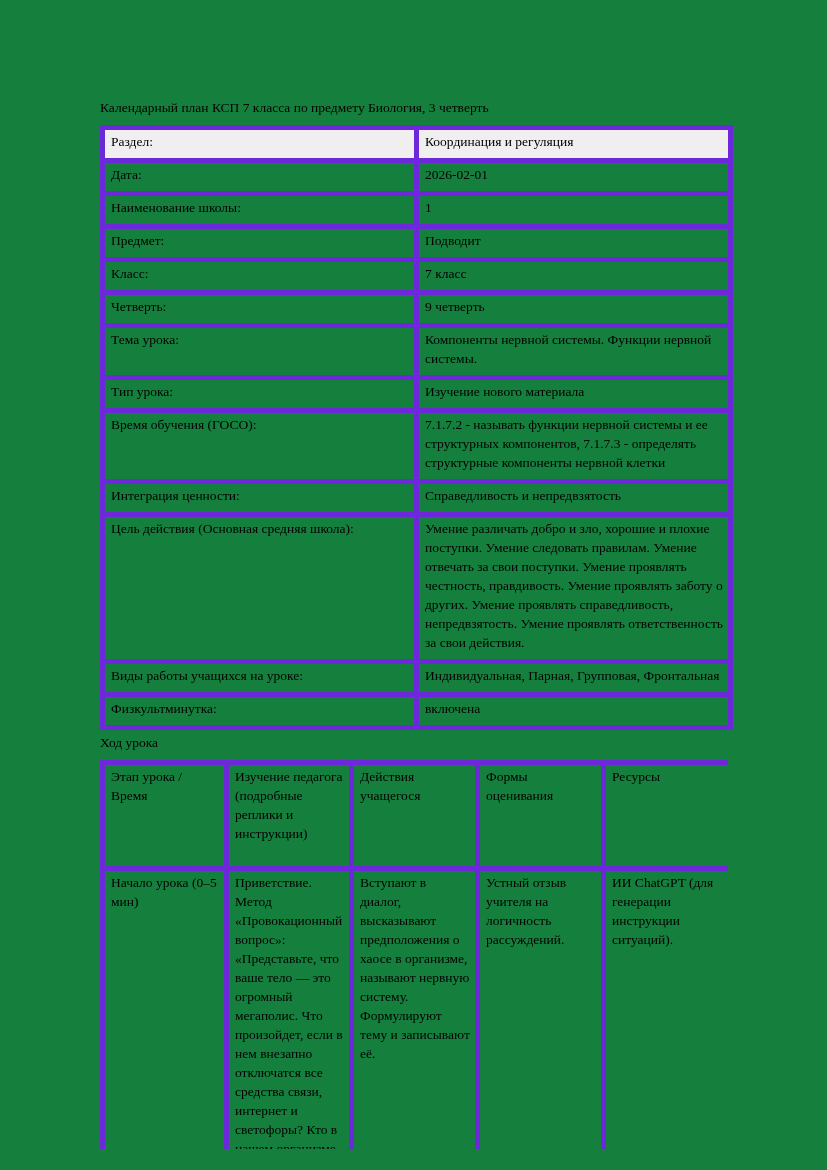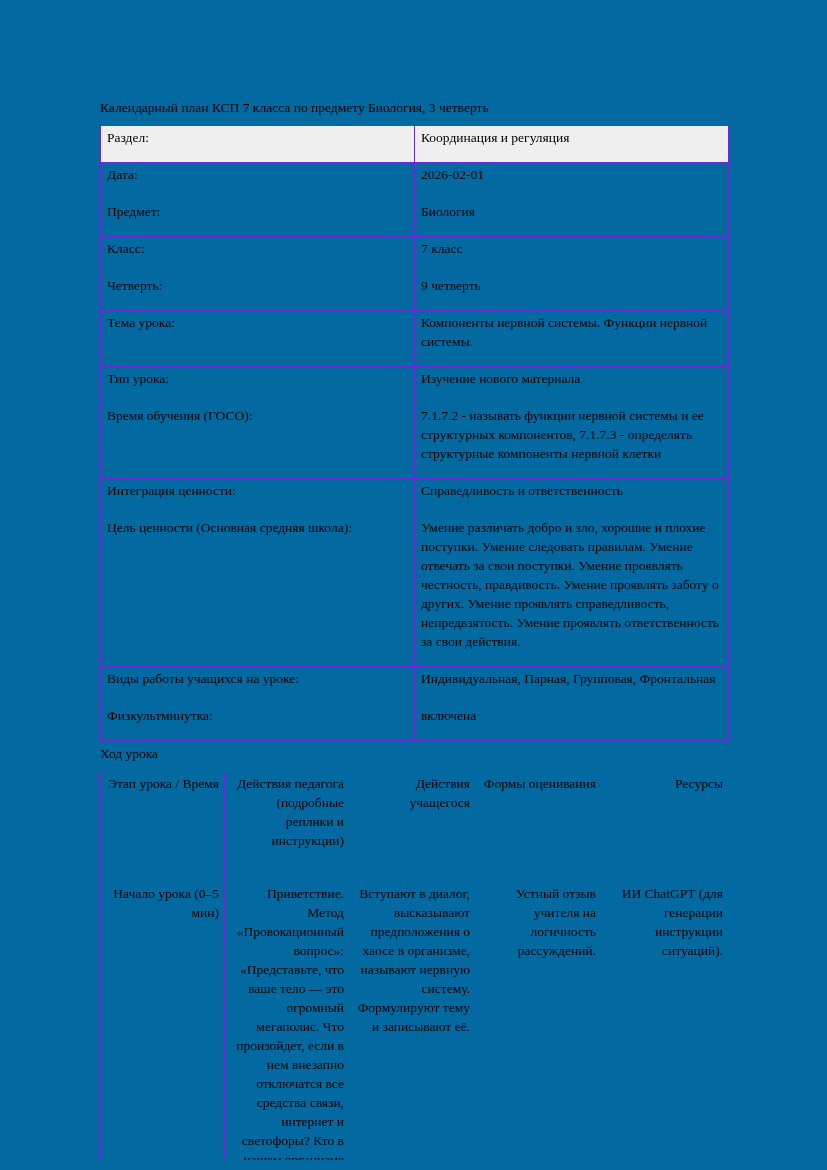--- a/index.html
+++ b/index.html
@@ -11,21 +11,21 @@
   body {
     font-family: "Liberation Serif", "DejaVu Serif", serif;
     color: #000000;
     -webkit-font-smoothing: antialiased;
   }
   .page {
     position: relative;
     width: 827px;
     height: 1170px;
     margin: 0 auto;
-    background: #0369a1;
+    background: #15803d;
     overflow: hidden;
     box-sizing: border-box;
   }
   .content {
     position: absolute;
     left: 100px;
     top: 98px;
     width: 628px;
   }
 
@@ -43,22 +43,22 @@
   }
 
   table.doc-table {
     border-collapse: collapse;
     width: 628px;
     table-layout: fixed;
     font-size: 13.5px;
     line-height: 19px;
   }
   table.doc-table td {
-    border: 1px solid #6d28d9;
-    padding: 2px 5px 15px 6px;
+    border: 5px solid #6d28d9;
+    padding: 2px 5px 7px 6px;
     vertical-align: top;
     word-wrap: break-word;
     overflow-wrap: break-word;
     hyphens: none;
   }
 
   
   #info-table col.c-label { width: 314px; }
   #info-table col.c-value { width: 314px; }
   #info-table tr.shaded td { background: #efefef; }
@@ -73,21 +73,20 @@
   #flow-table thead td {
     font-weight: normal;
     vertical-align: top;
   }
   #flow-table thead tr td { height: 92px; }
 
   
   .clip-wrap {
     position: relative;
     overflow: hidden;
-    text-align: right;
   }
 </style>
 </head>
 <body>
 
 <div class="page">
   <div class="content">
 
     <p class="doc-title">Календарный план КСП 7 класса по предмету Биология, 3 четверть</p>
 
@@ -99,22 +98,26 @@
       <tbody>
         <tr class="shaded">
           <td>Раздел:</td>
           <td>Координация и регуляция</td>
         </tr>
         <tr>
           <td>Дата:</td>
           <td>2026-02-01</td>
         </tr>
         <tr>
+          <td>Наименование школы:</td>
+          <td>1</td>
+        </tr>
+        <tr>
           <td>Предмет:</td>
-          <td>Биология</td>
+          <td>Подводит</td>
         </tr>
         <tr>
           <td>Класс:</td>
           <td>7 класс</td>
         </tr>
         <tr>
           <td>Четверть:</td>
           <td>9 четверть</td>
         </tr>
         <tr>
@@ -124,24 +127,24 @@
         <tr>
           <td>Тип урока:</td>
           <td>Изучение нового материала</td>
         </tr>
         <tr>
           <td>Время обучения (ГОСО):</td>
           <td>7.1.7.2 - называть функции нервной системы и ее структурных компонентов, 7.1.7.3 - определять структурные компоненты нервной клетки</td>
         </tr>
         <tr>
           <td>Интеграция ценности:</td>
-          <td>Справедливость и ответственность</td>
+          <td>Справедливость и непредвзятость</td>
         </tr>
         <tr>
-          <td>Цель ценности (Основная средняя школа):</td>
+          <td>Цель действия (Основная средняя школа):</td>
           <td>Умение различать добро и зло, хорошие и плохие поступки. Умение следовать правилам. Умение отвечать за свои поступки. Умение проявлять честность, правдивость. Умение проявлять заботу о других. Умение проявлять справедливость, непредвзятость. Умение проявлять ответственность за свои действия.</td>
         </tr>
         <tr>
           <td>Виды работы учащихся на уроке:</td>
           <td>Индивидуальная, Парная, Групповая, Фронтальная</td>
         </tr>
         <tr>
           <td>Физкультминутка:</td>
           <td>включена</td>
         </tr>
@@ -155,21 +158,21 @@
         <colgroup>
           <col class="f1">
           <col class="f2">
           <col class="f3">
           <col class="f4">
           <col class="f5">
         </colgroup>
         <thead>
           <tr>
             <td>Этап урока / Время</td>
-            <td>Действия педагога (подробные реплики и инструкции)</td>
+            <td>Изучение педагога (подробные реплики и инструкции)</td>
             <td>Действия учащегося</td>
             <td>Формы оценивания</td>
             <td>Ресурсы</td>
           </tr>
         </thead>
         <tbody>
           <tr>
             <td>Начало урока (0–5 мин)</td>
             <td>Приветствие. Метод «Провокационный вопрос»: «Представьте, что ваше тело — это огромный мегаполис. Что произойдет, если в нем внезапно отключатся все средства связи, интернет и светофоры? Кто в нашем организме выполняет роль диспетчера и связиста?». Подводит к теме урока.</td>
             <td>Вступают в диалог, высказывают предположения о хаосе в организме, называют нервную систему. Формулируют тему и записывают её.</td>

